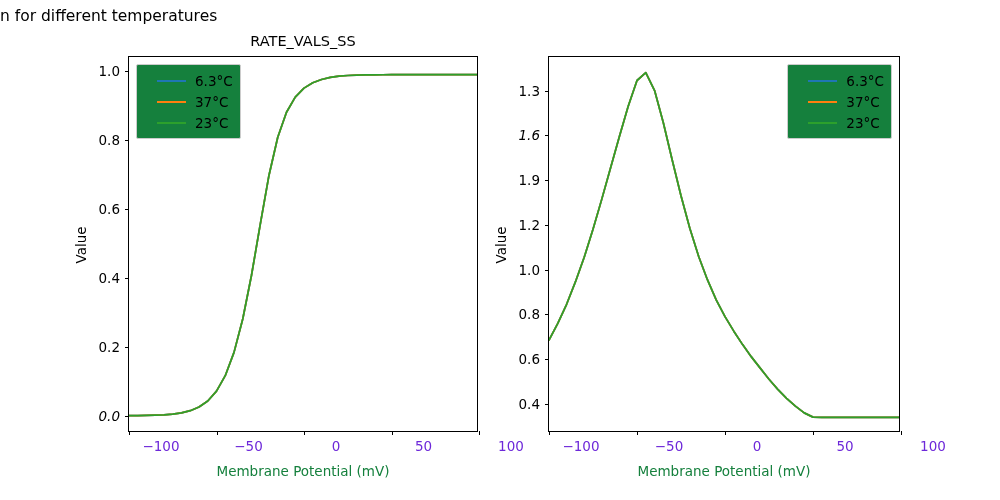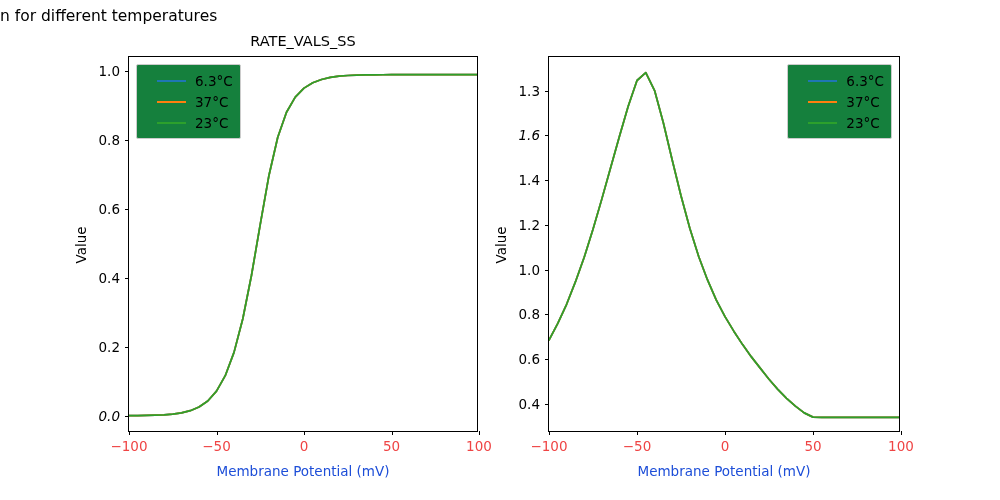--- a/index.html
+++ b/index.html
@@ -69,40 +69,41 @@
     position: absolute;
     height: 1.05px;
     width: 3.6px;
     background: #000000;
     left: -3.6px;
   }
   .xticklabel {
     position: absolute;
     top: calc(100% + 7px);
     font-size: 13.5px;
-    color: #ef4444;
+    color: #6d28d9;
     transform: translateX(-50%);
     white-space: nowrap;
+    margin-left: 32px;
   }
   .yticklabel {
     position: absolute;
     left: -9px;
     font-size: 13.5px;
     color: #000000;
     transform: translate(-100%, -50%);
     white-space: nowrap;
   }
   .xlabel {
     position: absolute;
     left: 0;
     top: calc(100% + 32px);
     width: 100%;
     text-align: center;
     font-size: 13.5px;
-    color: #1d4ed8;
+    color: #15803d;
     white-space: nowrap;
   }
   .ylabel {
     position: absolute;
     font-size: 13.5px;
     color: #000000;
     white-space: nowrap;
     transform-origin: 0 0;
     transform: rotate(-90deg);
   }
@@ -225,20 +226,20 @@
       <div class="yticklabel" style="top: 346.905px;">0.4</div>
       <div class="ytick" style="top: 302.143px;"></div>
       <div class="yticklabel" style="top: 302.143px;">0.6</div>
       <div class="ytick" style="top: 257.381px;"></div>
       <div class="yticklabel" style="top: 257.381px;">0.8</div>
       <div class="ytick" style="top: 212.619px;"></div>
       <div class="yticklabel" style="top: 212.619px;">1.0</div>
       <div class="ytick" style="top: 167.857px;"></div>
       <div class="yticklabel" style="top: 167.857px;">1.2</div>
       <div class="ytick" style="top: 123.095px;"></div>
-      <div class="yticklabel" style="top: 123.095px;">1.4</div>
+      <div class="yticklabel" style="top: 123.095px;">1.9</div>
       <div class="ytick" style="top: 78.3333px;"></div>
       <div class="yticklabel" style="top: 78.3333px; font-style: italic;">1.6</div>
       <div class="ytick" style="top: 33.5714px;"></div>
       <div class="yticklabel" style="top: 33.5714px;">1.3</div>
     </div>
 
 </div>
 
 </body></html>

